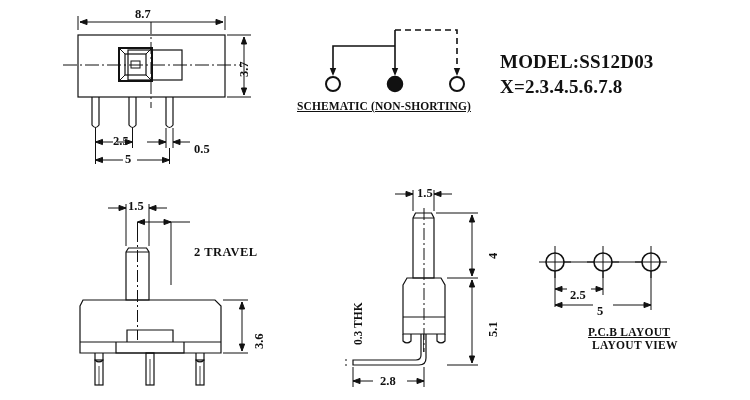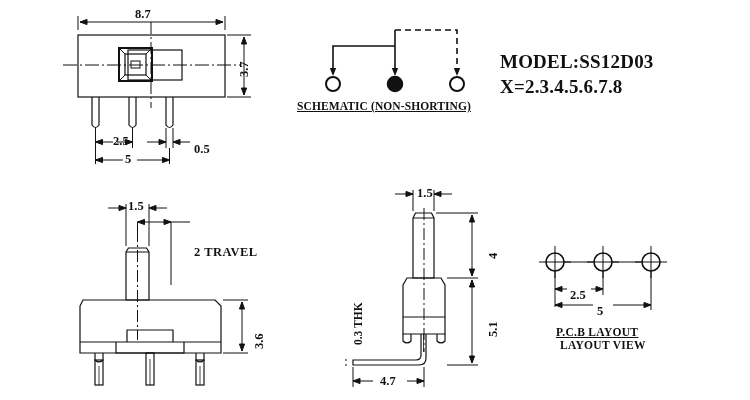--- a/index.html
+++ b/index.html
@@ -3,21 +3,21 @@
 <meta charset="utf-8">
 <style>
   html,body{margin:0;padding:0;background:#fff;}
   body{width:750px;height:400px;overflow:hidden;
        font-family:"Liberation Serif",serif;color:#000;}
   #stage{position:relative;width:750px;height:400px;background:#fff;}
   svg{display:block;}
   .txt{position:absolute;font-family:"Liberation Serif",serif;color:#111;white-space:nowrap;}
   .model{font-size:19px;font-weight:700;letter-spacing:.2px;}
   .schlabel{font-size:11.5px;font-weight:700;text-decoration:underline;letter-spacing:.1px;}
-  .pcblabel{font-size:11.5px;font-weight:700;text-align:center;line-height:13px;letter-spacing:.3px;}
+  .pcblabel{font-size:11.5px;font-weight:700;text-align:center;line-height:13px;letter-spacing:.3px;margin-left:32px;}
   .pcblabel u{text-decoration:underline;}
   .dim{font-size:12.5px;font-weight:700;}
   .dimsm{font-size:11.5px;font-weight:700;}
   .rot90{transform:rotate(-90deg);transform-origin:left top;}
   .travel{font-size:12.5px;font-weight:700;letter-spacing:.5px;}
 </style>
 </head>
 <body>
 
 <div id="stage">
@@ -241,21 +241,21 @@
         <path d="M62 199 L79 199"></path>
         <path d="M8 199 l7 -2.6 l0 5.2 z" fill="#111"></path>
         <path d="M79 199 l-7 -2.6 l0 5.2 z" fill="#111"></path>
       </g>
     </g>
   </svg>
   <div class="txt dim" style="left:417px;top:186px;">1.5</div>
   <div class="txt dim rot90" style="left:486px;top:259px;">4</div>
   <div class="txt dim rot90" style="left:486px;top:337px;">5.1</div>
   <div class="txt dimsm rot90" style="left:352px;top:345px;">0.3 THK</div>
-  <div class="txt dim" style="left:380px;top:374px;">4.7</div>
+  <div class="txt dim" style="left:380px;top:374px;">2.8</div>
 
   <svg style="position:absolute;left:525px;top:235px;" width="215" height="100" viewBox="0 0 215 100">
     <g fill="none" stroke="#111" stroke-width="1.2">
 
       <g>
         <circle cx="30" cy="27" r="9" stroke-width="1.6"></circle>
         <path d="M30 11 L30 43" stroke-width="1"></path>
         <path d="M14 27 L46 27" stroke-width="1"></path>
       </g>
       <g>

